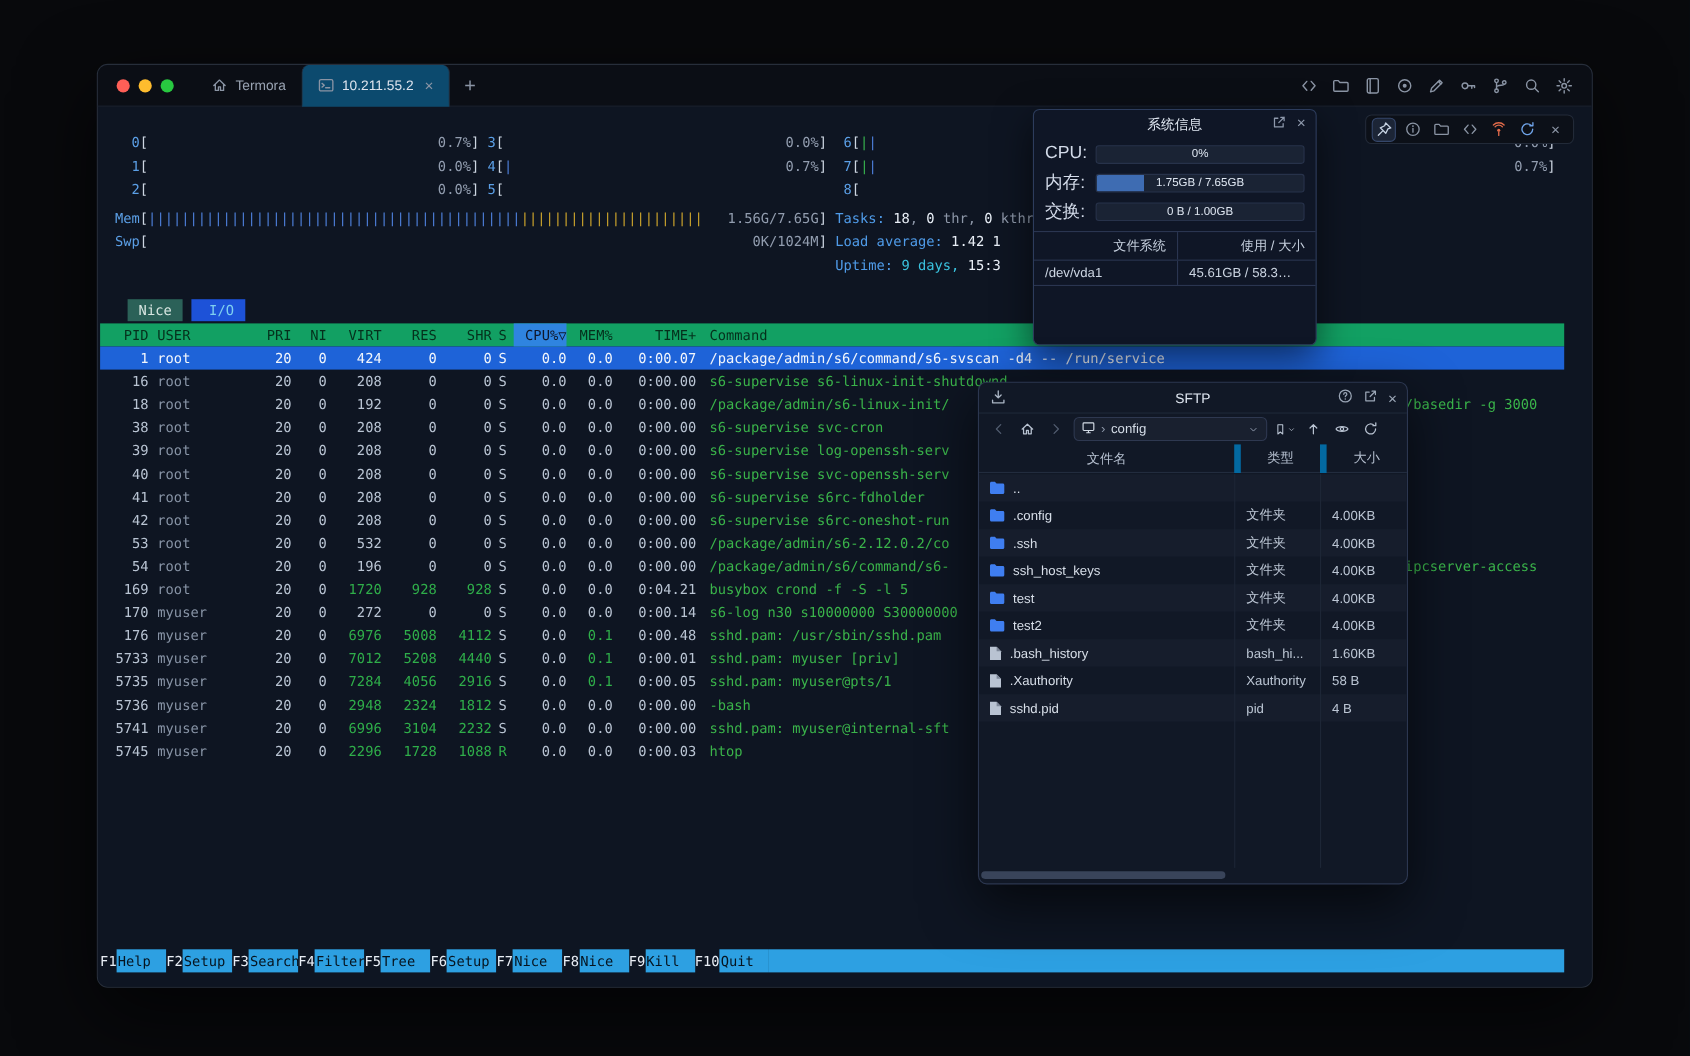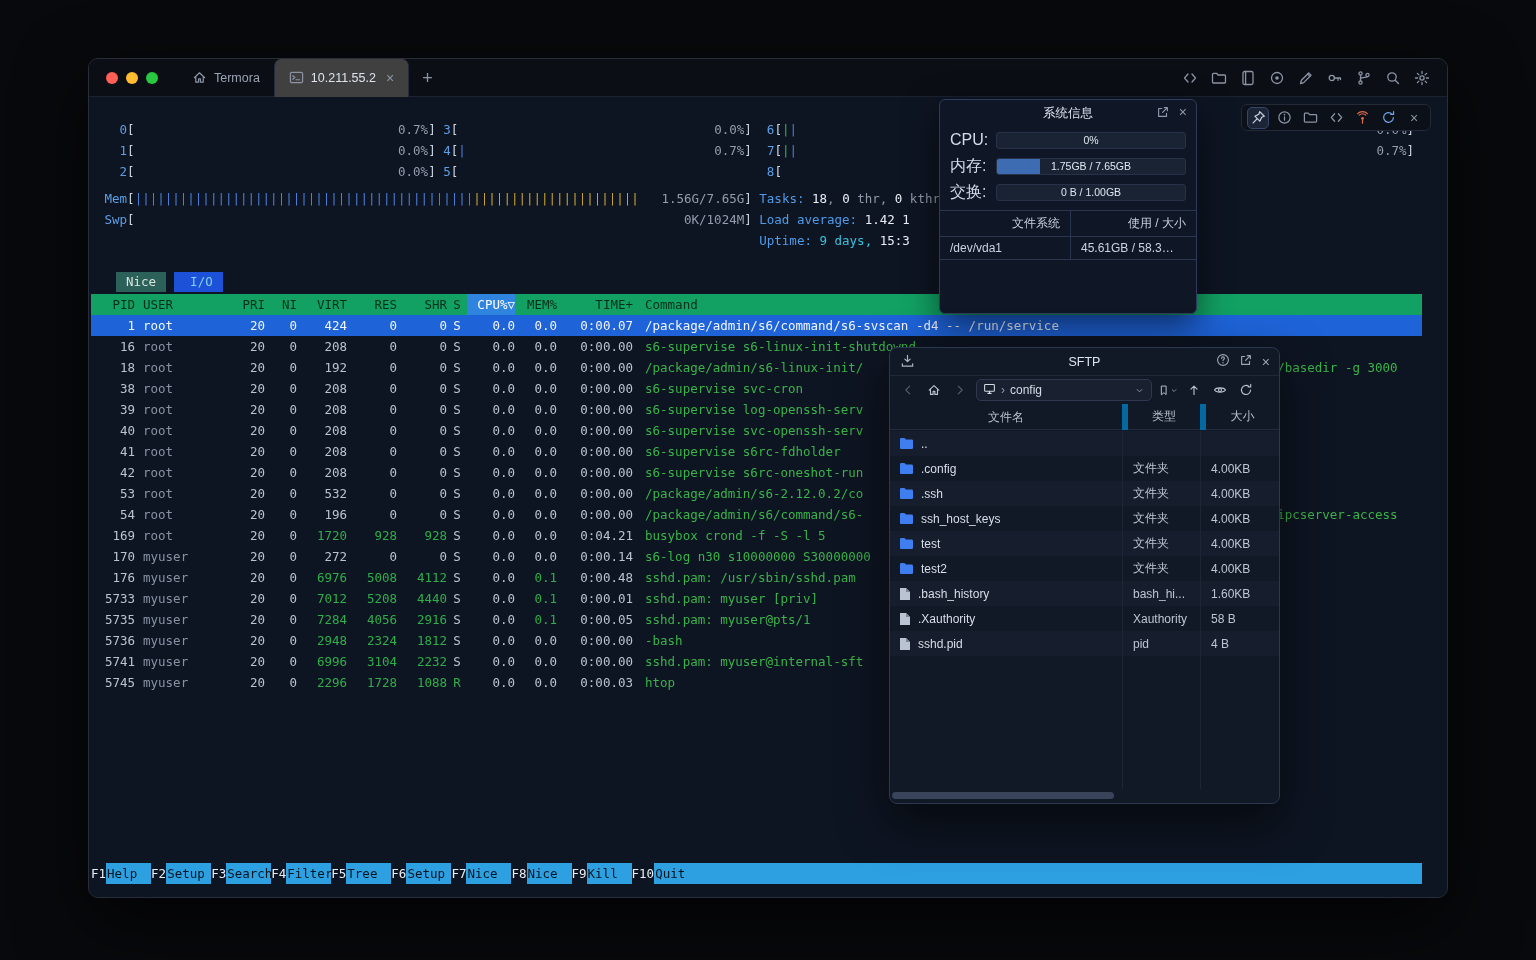--- a/index.html
+++ b/index.html
@@ -11,21 +11,21 @@
     box-shadow:0 24px 70px rgba(0,0,0,.65); overflow:hidden; }
 
   
   .tabbar { position:absolute; left:0; top:0; right:0; height:38px; background:#0b0e15;
     border-bottom:1px solid #1b2230; display:flex; align-items:center; z-index:3; }
   .traffic { display:flex; gap:8px; padding:0 20px 0 17px; }
   .tl { width:12px; height:12px; border-radius:50%; }
   .tl.r { background:#ff5f57; } .tl.y { background:#febc2e; } .tl.g { background:#28c840; }
   .tab { display:flex; align-items:center; gap:7px; height:38px; padding:0 14px;
     color:#99a3b2; font-size:12.5px; }
-  .tab.active { background:#404040; color:#dde4ee; border-left:1px solid #242c3b;
+  .tab.active { background:#0c4a6e; color:#dde4ee; border-left:1px solid #242c3b;
     border-right:1px solid #242c3b; border-radius:7px 7px 0 0; }
   .ticon { display:flex; color:#8a94a4; }
   .tabclose { color:#8b95a5; font-size:14px; margin-left:3px; line-height:1; }
   .newtab { color:#8b95a5; font-size:18px; padding:0 13px; line-height:1; }
   .tb-icons { margin-left:auto; display:flex; gap:5px; padding-right:13px; }
   .tbtn { width:24px; height:24px; display:flex; align-items:center; justify-content:center;
     color:#8a94a4; border-radius:5px; }
 
   svg.ic { fill:none; stroke:currentColor; stroke-width:1.3; stroke-linecap:round; stroke-linejoin:round; }
 
@@ -42,21 +42,21 @@
   .scrtab.active { background:#2b6158; color:#d8e6e1; }
   .scrtab.io { background:#1d52d8; color:#7fd0f0;padding-left:16px; }
 
   .ptable { position:absolute; left:2px; top:197px; width:1331px; }
   .prow { display:grid; grid-template-columns:44px 98px 32px 32px 50px 50px 50px 20px 48px 42px 76px 1fr;
     height:21px; white-space:pre; }
   .prow span { display:block; overflow:hidden; }
   .al-r { text-align:right; } .al-c { text-align:center; }
   .pad-user { padding-left:8px; } .pad-cmd { padding-left:12px; }
   .phead { background:#12a063; color:#05301c; }
-  .phead span.sort { background:#2f84e0; color:#ffffff; }
+  .phead span.sort { background:#2f84e0; color:#0f172a; }
   .pbody span { color:#b9c4d3; }
   .pbody span.fc-dim { color:#8793a5; }
   .pbody span.fc-cmd { color:#3ab34a; }
   .pbody span.g { color:#2fae4a; }
   .prow.sel { background:#1e63d8; }
   .prow.sel span, .prow.sel span.fc-cmd, .prow.sel span.g, .prow.sel span.fc-dim { color:#f2f6fc; }
 
   .fnbar { position:absolute; left:2px; top:766px; width:1331px; height:21px; display:flex; }
   .fnseg { display:flex; }
   .fnkey { color:#e9eef5; }

